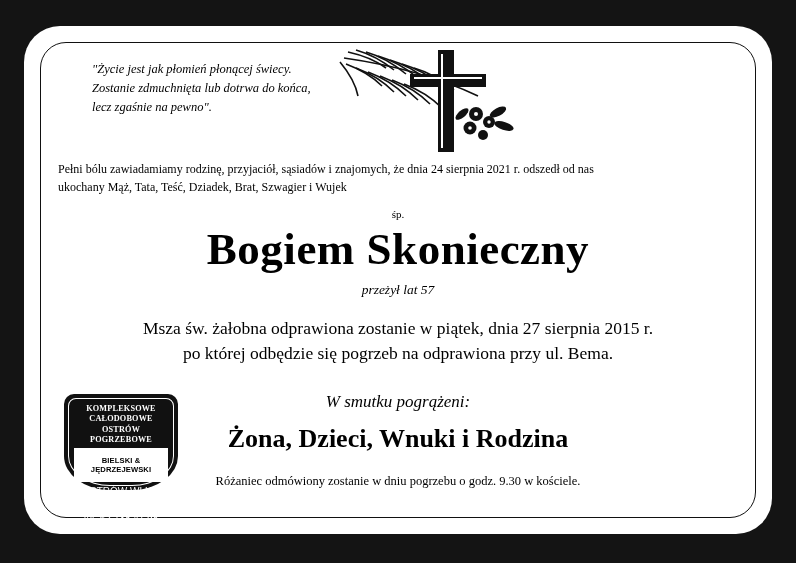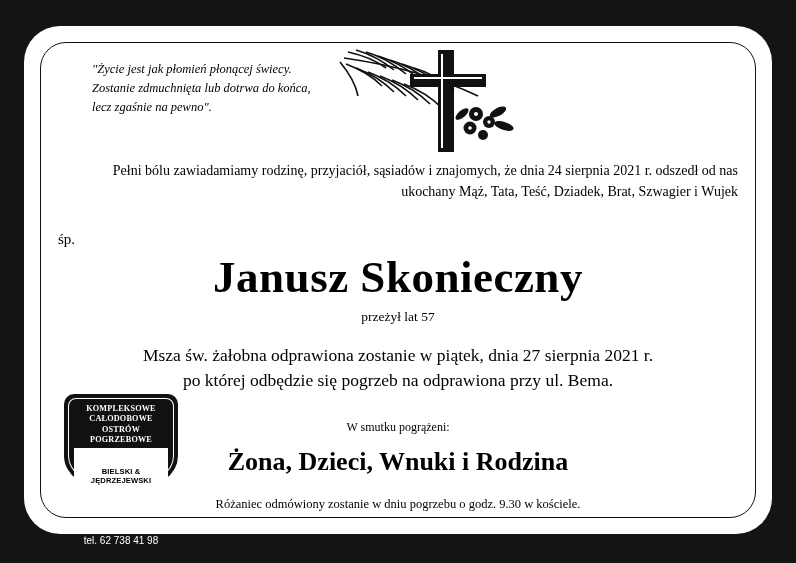--- a/index.html
+++ b/index.html
@@ -77,61 +77,63 @@
   .cross-art {
     position: absolute;
     left: 268px;
     top: -4px;
     width: 220px;
     height: 120px;
   }
 
   
   .intro {
-    text-align: right;
-    font-size: 14px;
+    text-align: left;
+    font-size: 12px;
     line-height: 1.52;
     margin-top: 4px;
     font-family: Liberation Serif, serif;
   }
   .intro div { white-space: nowrap; }
 
   .sp {
-    text-align: left;
-    font-size: 15px;
-    margin-top: 28px;
+    text-align: center;
+    font-size: 11px;
+    margin-top: 12px;
   }
 
   .deceased-name {
     text-align: center;
     font-size: 45px;
     font-weight: bold;
     letter-spacing: 0.5px;
     line-height: 1.05;
     margin-top: 6px;
   }
 
   .age {
     text-align: center;
     font-size: 13.5px;
     margin-top: 8px;
+    font-style: italic;
   }
 
   .ceremony {
     text-align: center;
     font-size: 17.5px;
     line-height: 1.45;
     margin-top: 18px;
   }
   .ceremony div { white-space: nowrap; }
 
   .mourning-label {
     text-align: center;
-    font-size: 12px;
+    font-size: 17px;
     margin-top: 26px;
+    font-style: italic;
   }
 
   .family {
     text-align: center;
     font-size: 26px;
     font-weight: bold;
     margin-top: 12px;
   }
 
   .rosary {
@@ -174,21 +176,21 @@
     letter-spacing: 0.2px;
     line-height: 1.25;
     font-family: Liberation Serif, serif;
   }
   .badge-bar {
     margin: 3px 5px 3px 5px;
     background: #ffffff;
     color: #000000;
     font-size: 7.6px;
     font-weight: bold;
-    padding: 19px 0;
+    padding: 8px 0;
     letter-spacing: 0.1px;
   }
   .badge-l3 {
     font-size: 10px;
     font-weight: normal;
     line-height: 1.35;
     padding: 0 3px;
   }
 </style>
 </head>
@@ -256,26 +258,26 @@
         </div>
       </div>
 
       <div class="intro">
         <div>Pełni bólu zawiadamiamy rodzinę, przyjaciół, sąsiadów i znajomych, że dnia 24 sierpnia 2021 r. odszedł od nas</div>
         <div>ukochany Mąż, Tata, Teść, Dziadek, Brat, Szwagier i Wujek</div>
       </div>
 
       <div class="sp">śp.</div>
 
-      <div class="deceased-name">Janusz Skonieczny</div>
+      <div class="deceased-name">Bogiem Skonieczny</div>
 
       <div class="age">przeżył lat 57</div>
 
       <div class="ceremony">
-        <div>Msza św. żałobna odprawiona zostanie w piątek, dnia 27 sierpnia 2021 r.</div>
+        <div>Msza św. żałobna odprawiona zostanie w piątek, dnia 27 sierpnia 2015 r.</div>
         <div>po której odbędzie się pogrzeb na odprawiona przy ul. Bema.</div>
       </div>
 
       <div class="mourning-label">W smutku pogrążeni:</div>
 
       <div class="family">Żona, Dzieci, Wnuki i Rodzina</div>
 
       <div class="rosary">Różaniec odmówiony zostanie w dniu pogrzebu o godz. 9.30 w kościele.</div>
 
       <div class="badge">

